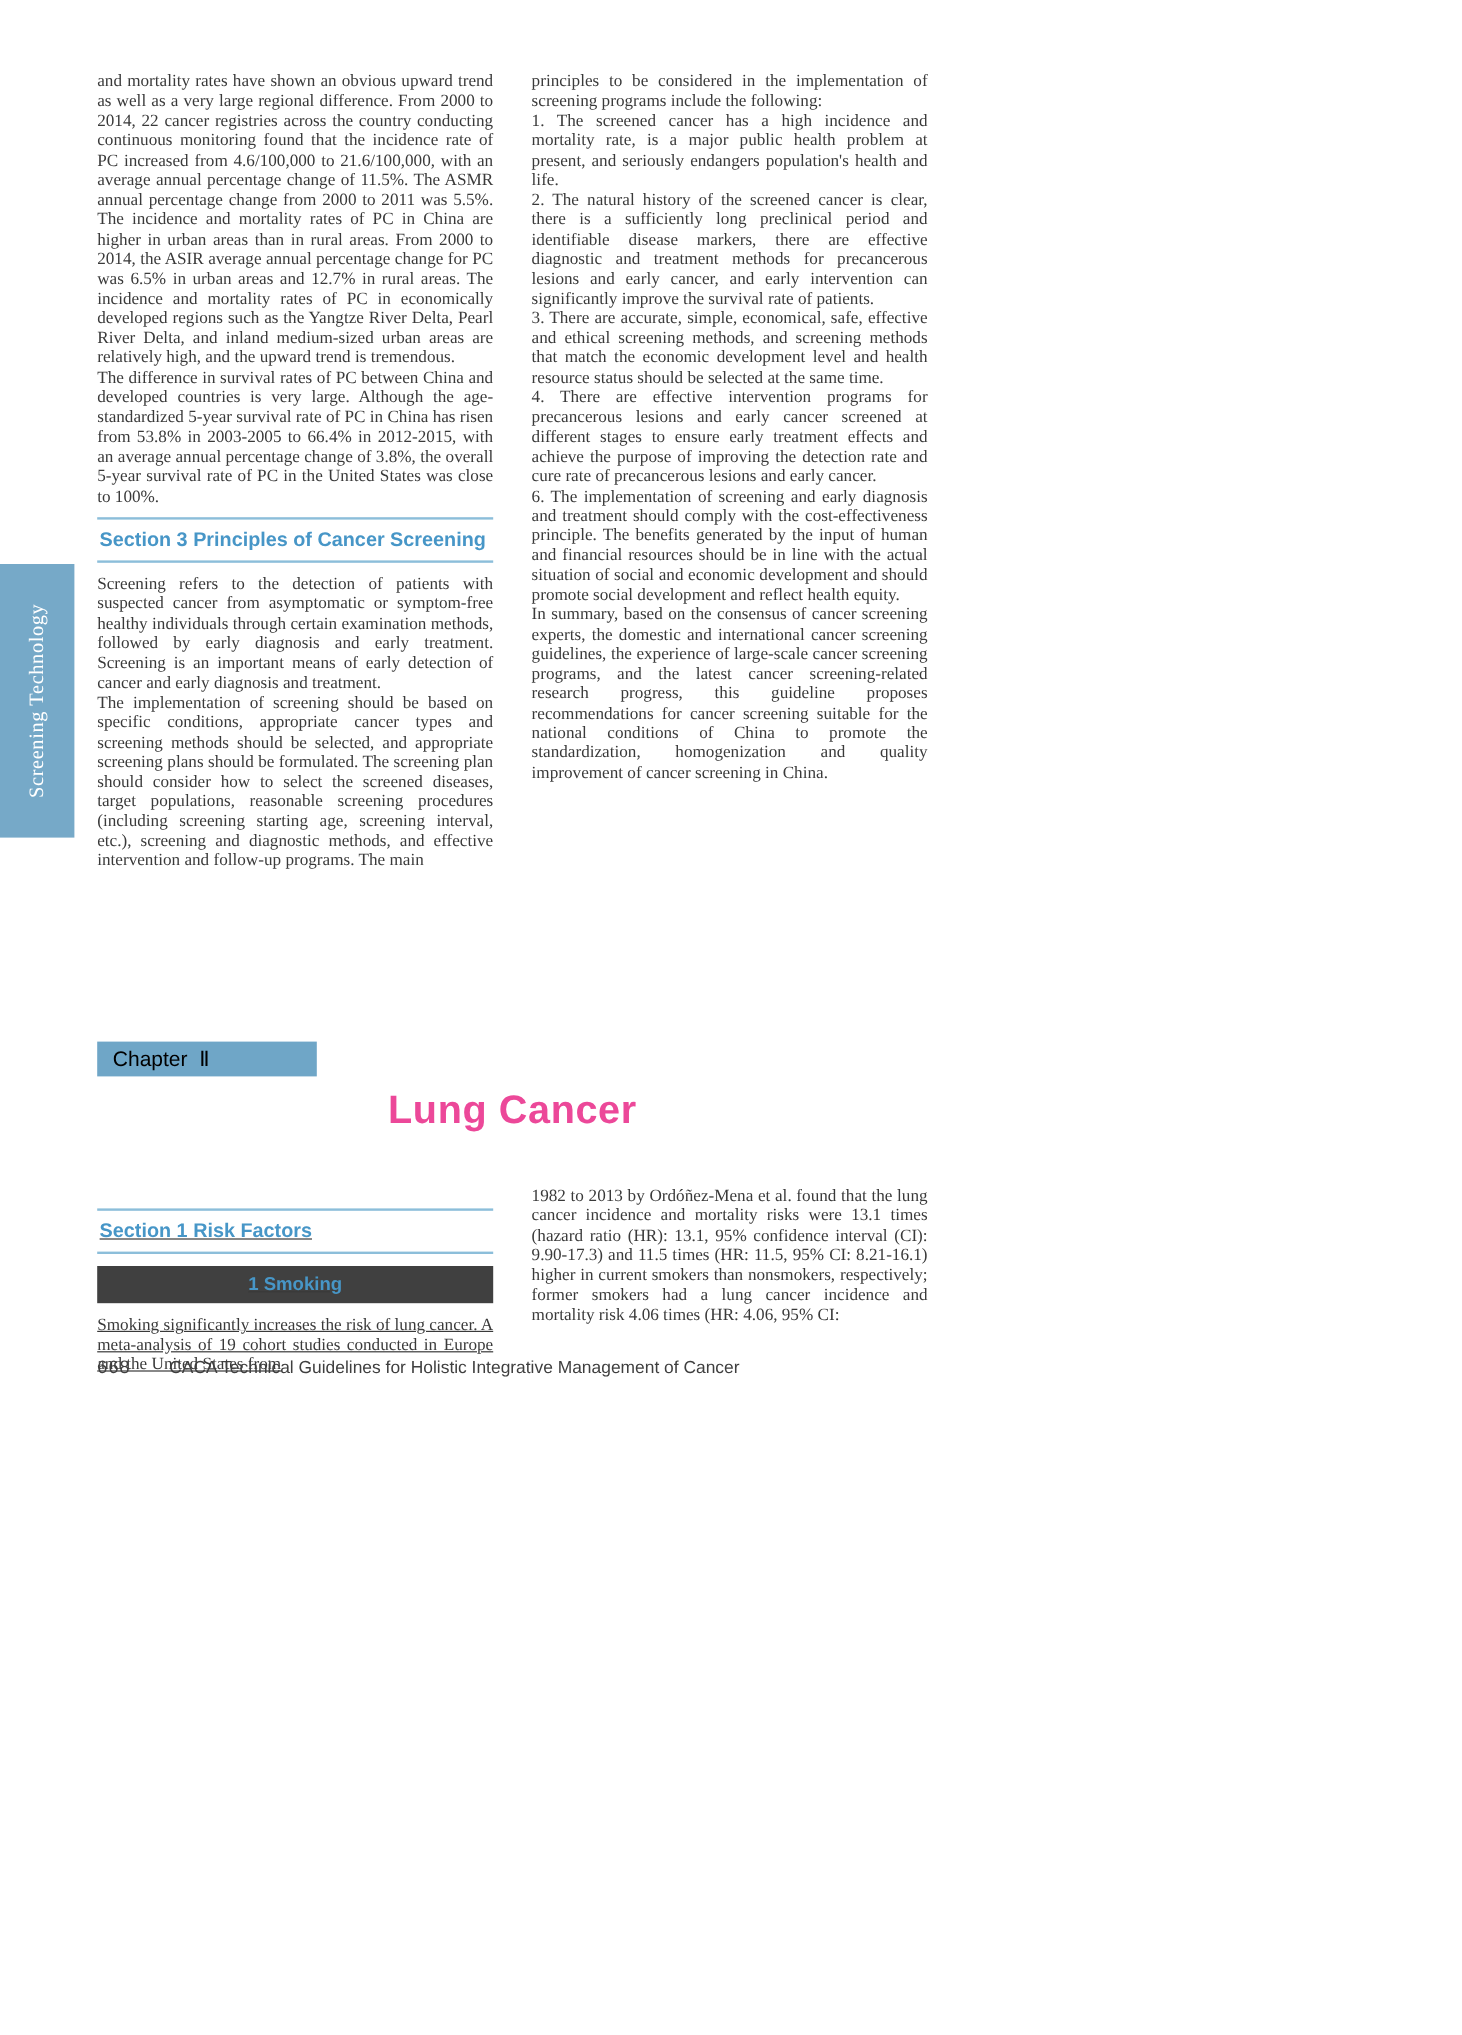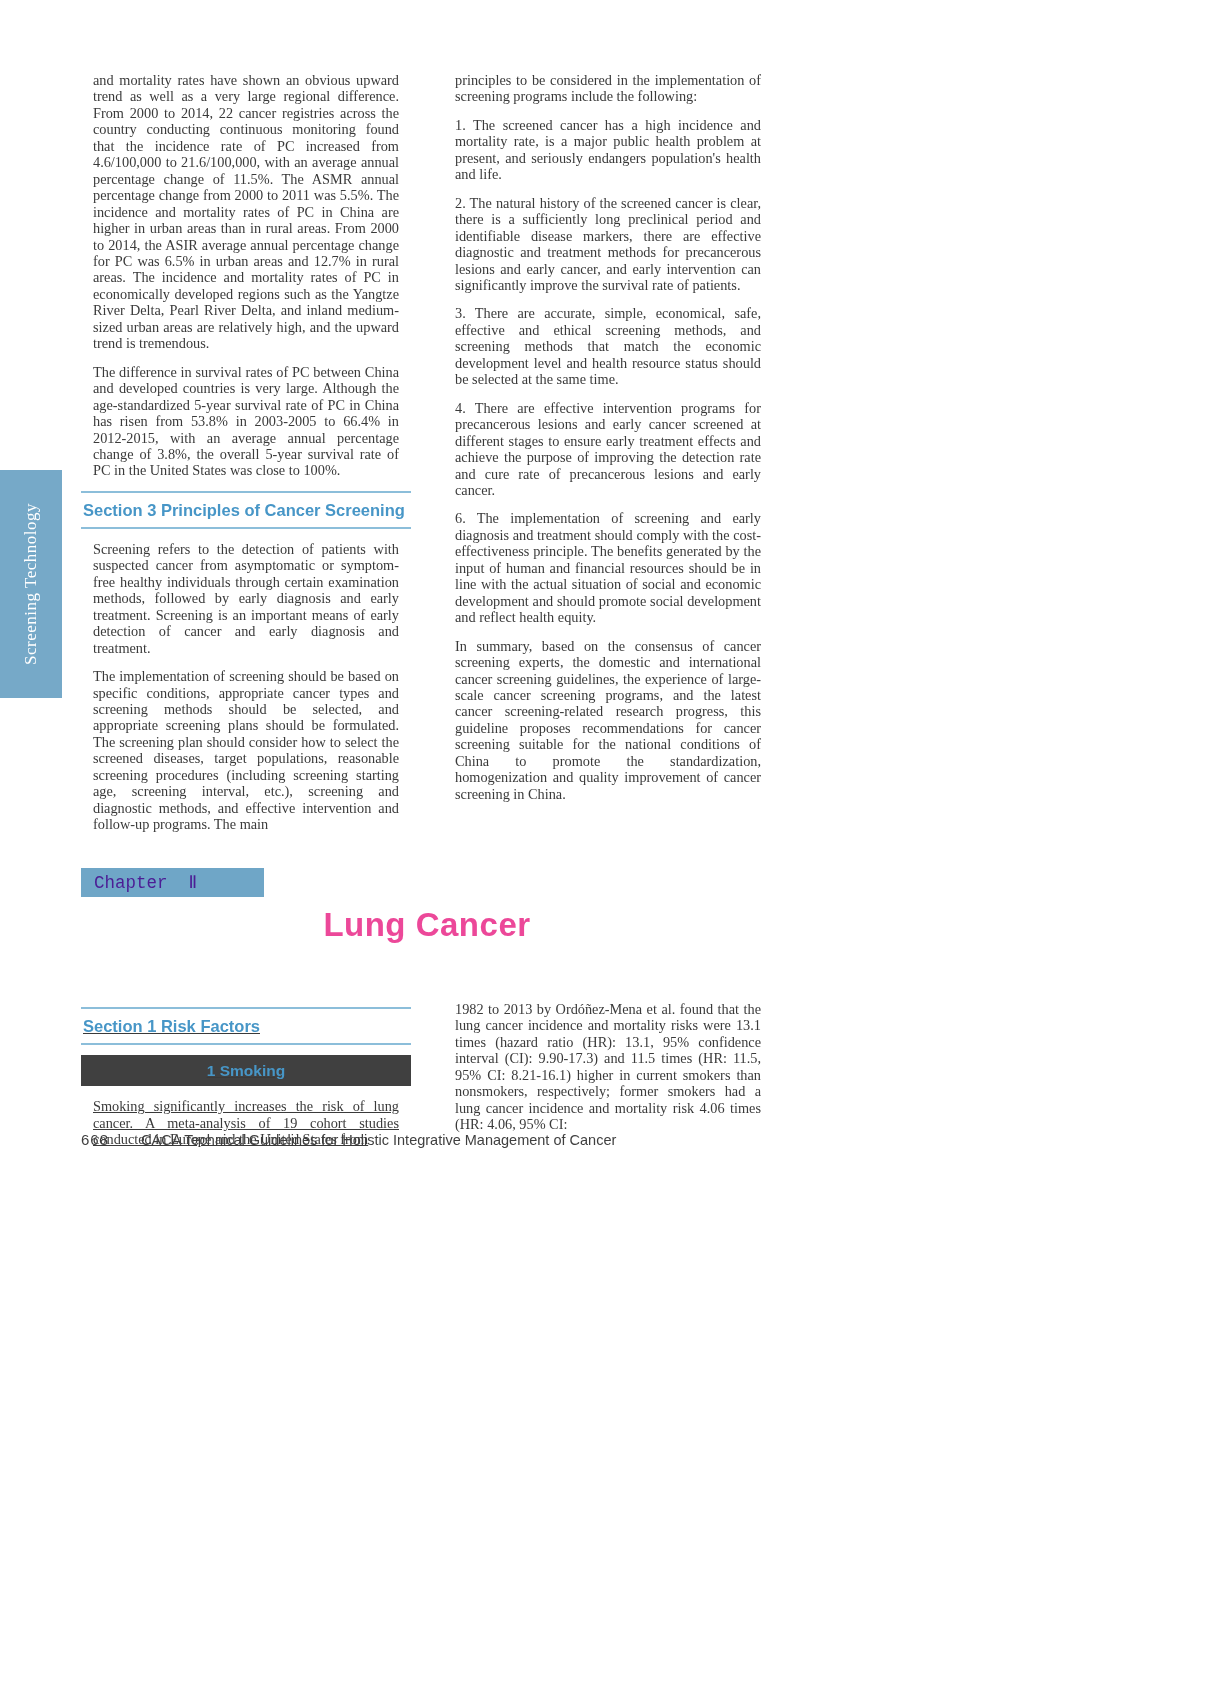--- a/index.html
+++ b/index.html
@@ -16,43 +16,43 @@
     position:absolute; top:50%; left:50%;
     transform:translate(-50%,-50%) rotate(-90deg);
     white-space:nowrap; color:#ffffff; font-size:17px;
     font-family:"Liberation Serif", serif; letter-spacing:0.5px;
   }
   
   .col {
     position:absolute; width:330px; font-size:14.3px; line-height:16.45px;
     text-align:justify; text-justify:inter-word;
   }
-  .col p { margin:12px; }
+  .col p { margin:0; }
   .col-left-top  { left:81px;  top:60px; }
   .col-right-top { left:443px; top:60px; }
   .col-left-bot  { left:81px;  top:998px;text-decoration:underline; }
   .col-right-bot { left:443px; top:989px; }
   
   .section-heading {
     border-top:2px solid #8cbeda; border-bottom:2px solid #8cbeda;
     margin:9px 0 10px 0; padding:8px 2px 7px 2px; text-align:left;
     font-family:"Liberation Sans", sans-serif; font-weight:bold;
     font-size:16.5px; color:#4796c7; line-height:19px;
   }
   
   .sub-box {
     background:#404040; color:#4796c7; text-align:center;
     font-family:"Liberation Sans", sans-serif; font-weight:bold;
     font-size:15.5px; padding:8px 0 7px 0; margin:2px 0 10px 0;
   }
   
   .chapter-banner {
     position:absolute; left:81px; top:868px; width:183px; height:29px;
-    background:#6fa6c7; color:#4c1d95; box-sizing:border-box;
-    font-family:Liberation Mono, monospace; font-size:17.5px;
+    background:#6fa6c7; color:#000000; box-sizing:border-box;
+    font-family:Liberation Sans, sans-serif; font-size:17.5px;
     display:flex; align-items:center; padding-left:13px; white-space:pre;
   }
   
   .main-title {
     position:absolute; left:81px; top:906px; width:692px; text-align:center;
     font-family:"Liberation Sans", sans-serif; font-weight:bold;
     font-size:33px; color:#ec4899; letter-spacing:0.5px;
   }
   
   .footer {

